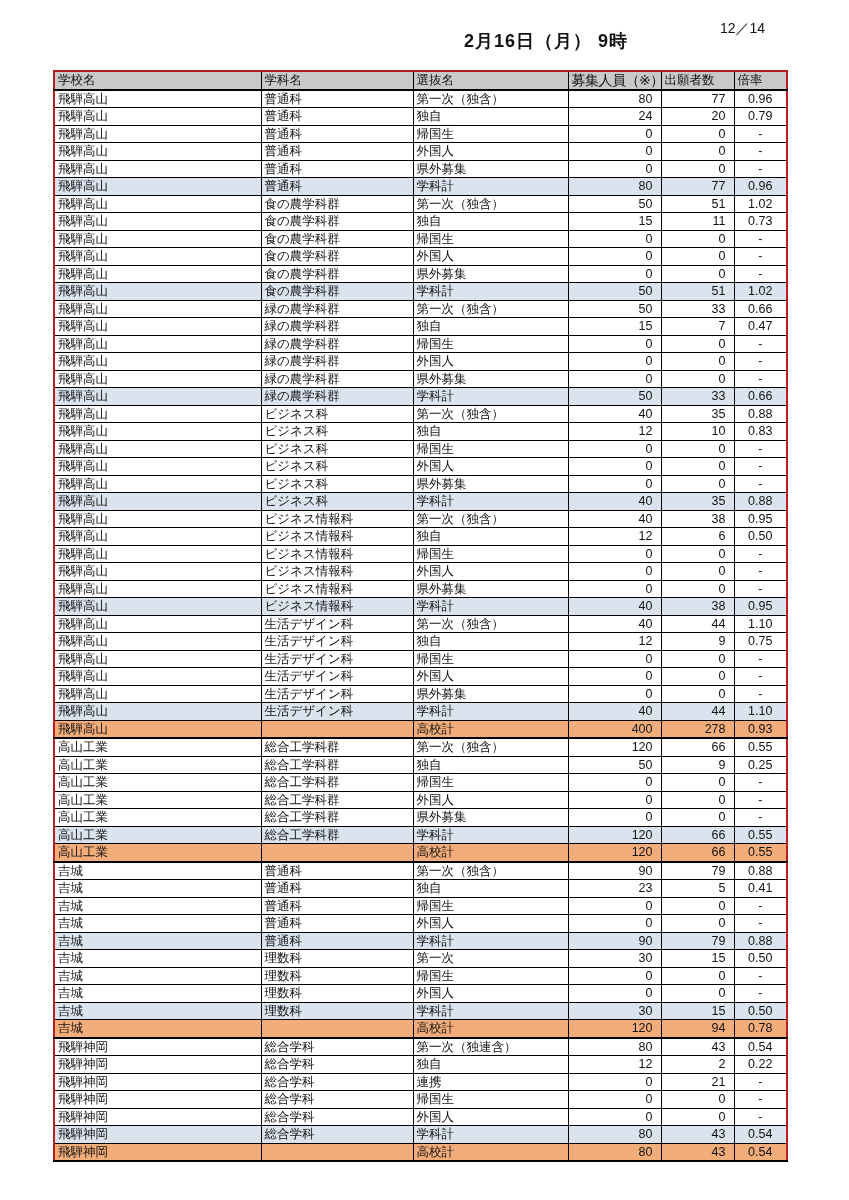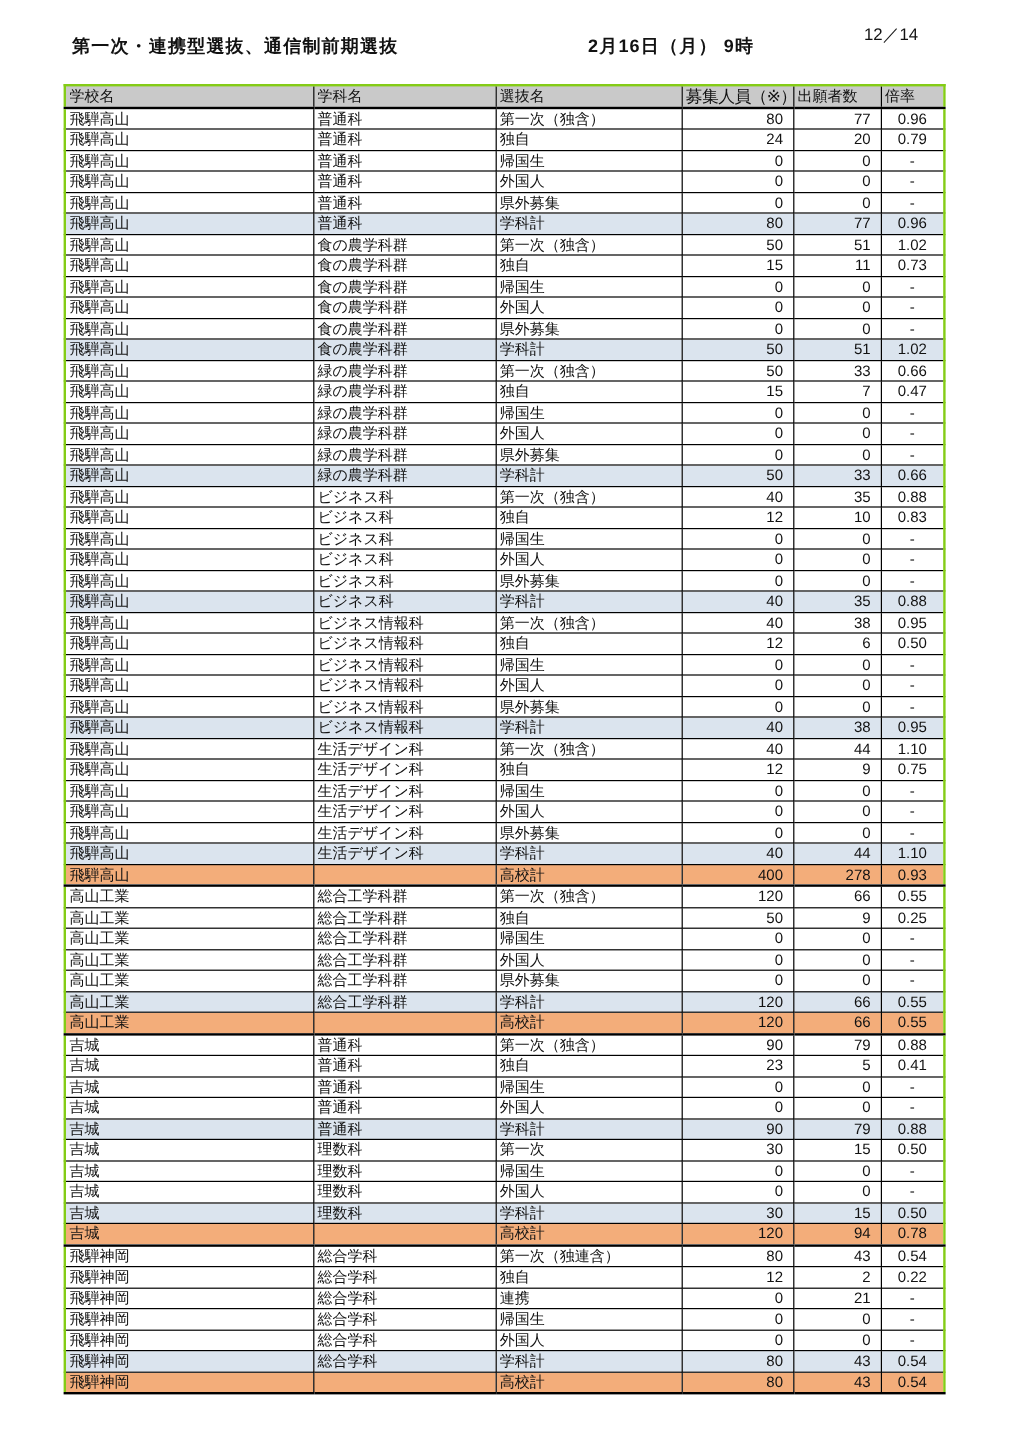--- a/index.html
+++ b/index.html
@@ -10,33 +10,33 @@
     background: #ffffff;
     font-family: "Liberation Sans", "DejaVu Sans", sans-serif;
     color: #121212;
     overflow: hidden;
   }
   .doc-title {
     position: absolute; left: 60px; top: 29px;
     font-size: 15px; font-weight: bold; letter-spacing: 1px; white-space: nowrap;
   }
   .doc-datetime {
-    position: absolute; left: 490px; top: 29px;
-    font-size: 15px; font-weight: bold; letter-spacing: 1px; white-space: nowrap;
+    position: absolute; left: 464px; top: 29px;
+    font-size: 18px; font-weight: bold; letter-spacing: 1px; white-space: nowrap;
   }
   .doc-page {
     position: absolute; left: 720px; top: 20px;
     font-size: 14px; white-space: nowrap;
   }
   table.app-table {
     position: absolute; left: 53px; top: 70px;
     width: 733px;
     border-collapse: collapse;
     table-layout: fixed;
-    border: 2px solid #84cc16;
+    border: 2px solid #b91c1c;
   }
   .app-table th, .app-table td {
     border: 1px solid #000;
     font-size: 12.5px;
     font-weight: normal;
     height: 16.5px;
     line-height: 16px;
     padding: 0 3px;
     white-space: nowrap;
     overflow: hidden;
@@ -50,21 +50,20 @@
   .app-table td.num   { text-align: right; padding-right: 8px; }
   .app-table td.ratio { text-align: center; padding: 0 2px; }
   .app-table td.total-label { text-align: left; padding-right: 2px; }
   tr.dept_total td   { background: var(--dept-bg, #dbe4ee); }
   tr.school_total td { background: var(--school-bg, #f3ad7a); border-top-width: 1px; border-bottom-width: 2px; }
 </style>
 </head>
 <body>
 
 <div class="page">
-  <div class="doc-title">第一次・連携型選抜、通信制前期選抜</div>
   <div class="doc-datetime">2月16日（月） 9時</div>
   <div class="doc-page">12／14</div>
 
   <table class="app-table">
     <colgroup>
       <col style="width:207px">
         <col style="width:152px">
         <col style="width:155px">
       <col style="width:93px">
         <col style="width:73px">

